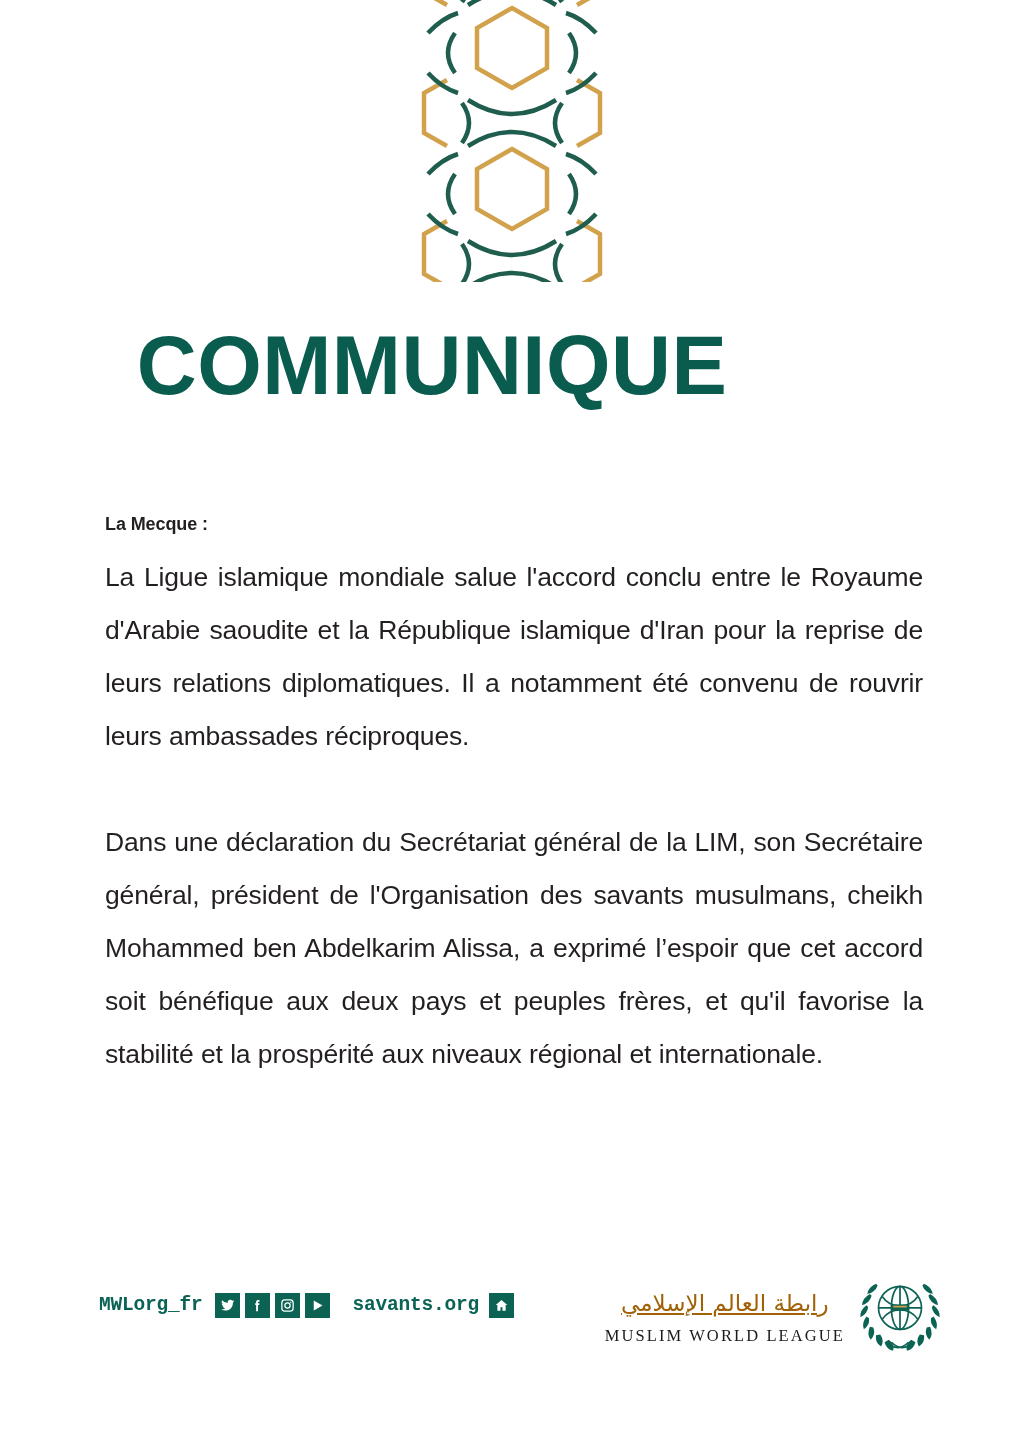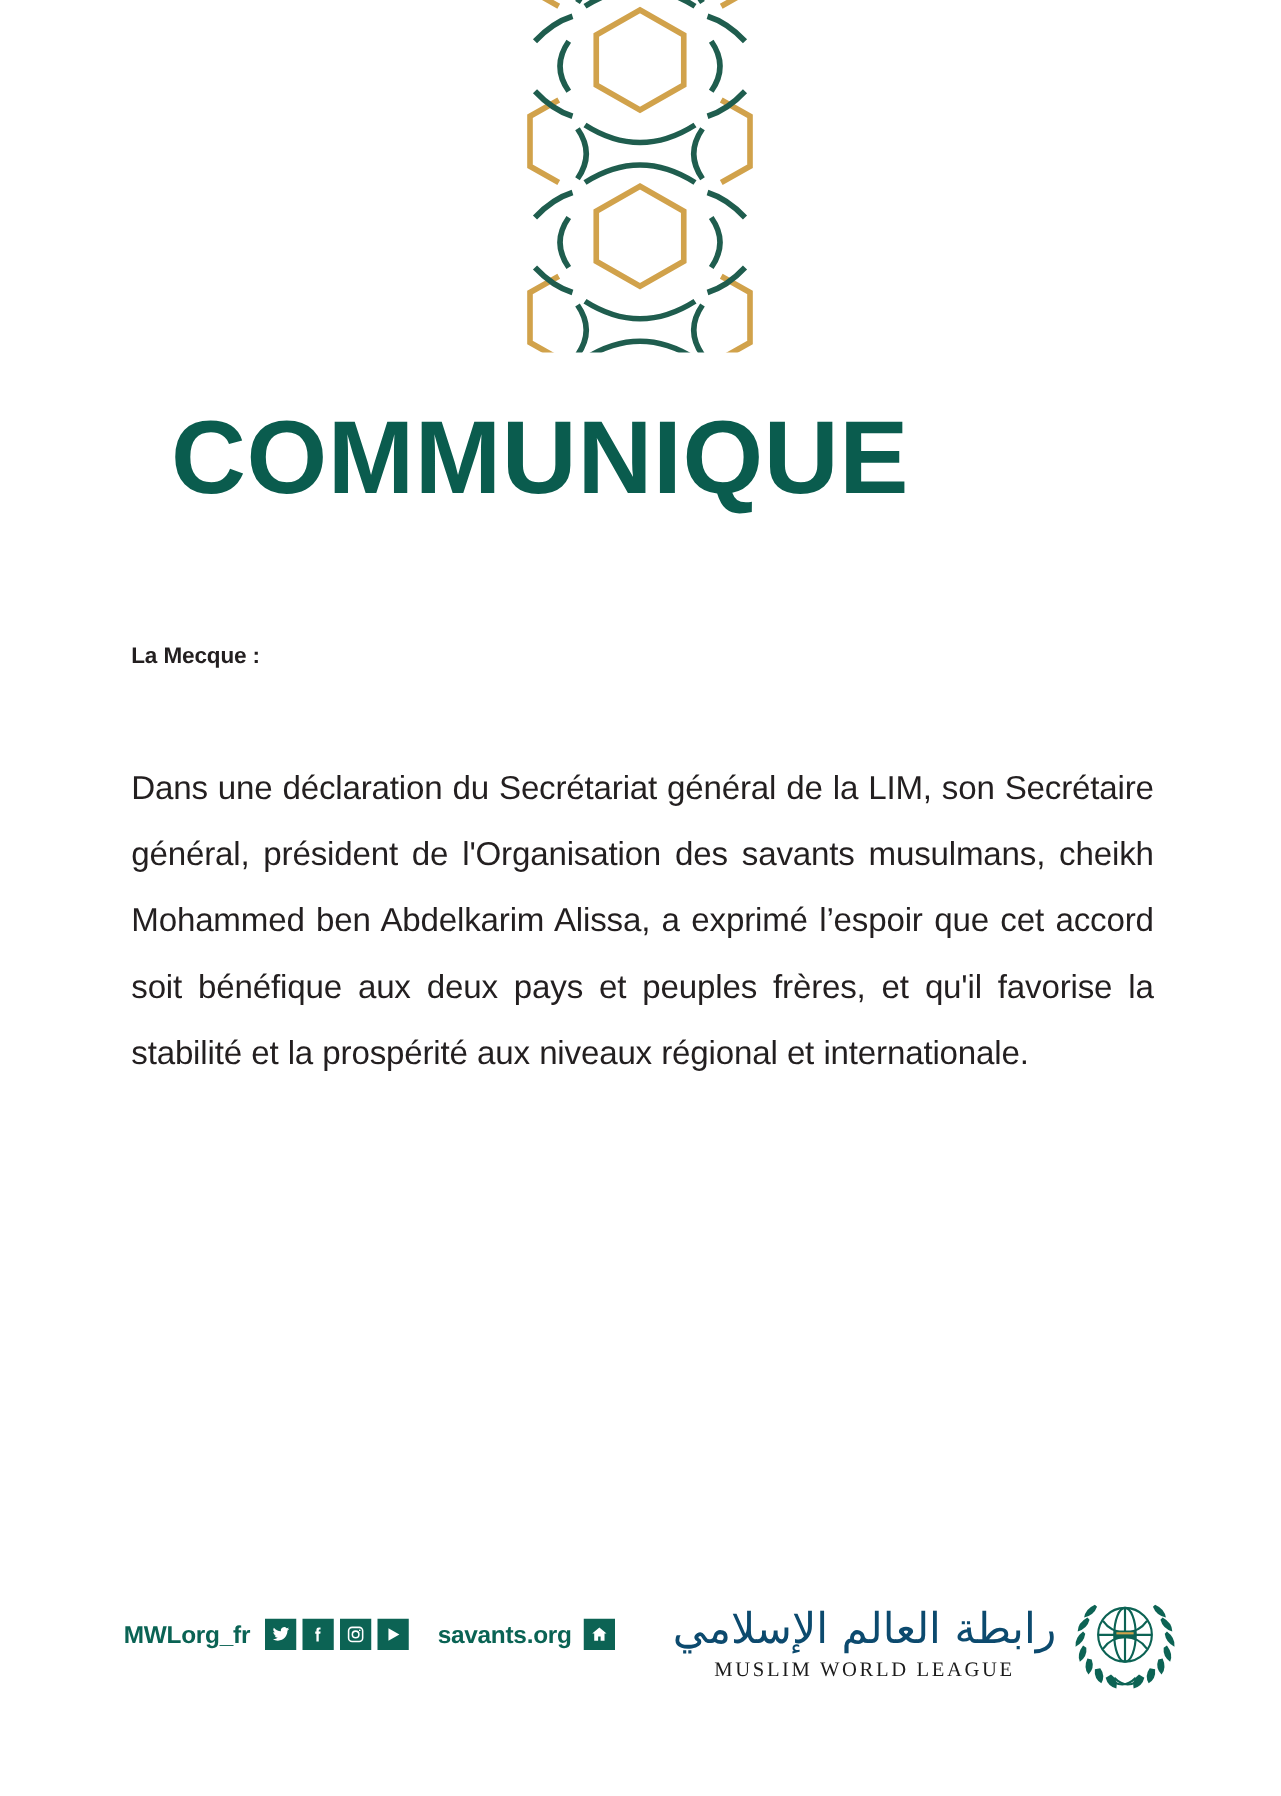--- a/index.html
+++ b/index.html
@@ -80,22 +80,23 @@
     left: 0;
     top: 1262px;
     width: 1025px;
     height: 120px;
   }
   #social-strip {
     position: absolute;
     left: 99px;
     top: 28px;
     display: flex;
-    align-items: flex-end;
+    align-items: center;
     height: 30px;
+    font-family: Liberation Mono, monospace;
   }
   .handle-text {
     color: #0a6354;
     font-size: 19.5px;
     font-weight: bold;
     letter-spacing: -0.2px;
     white-space: nowrap;
   }
   .social-icons {
     display: flex;
@@ -130,26 +131,27 @@
     right: 82px;
     top: 8px;
     display: flex;
     align-items: center;
   }
   #logo-wordmark {
     text-align: center;
     margin-right: 12px;
   }
   #logo-arabic {
-    font-size: 34px;
+    font-size: 23px;
     line-height: 44px;
-    color: #0c4a6e;
+    color: #a16207;
     direction: rtl;
     font-family: "DejaVu Sans", sans-serif;
     white-space: nowrap;
+    text-decoration: underline;
   }
   #logo-latin {
     font-family: "Liberation Serif", serif;
     font-size: 16.5px;
     font-weight: normal;
     letter-spacing: 2.1px;
     color: #1b1b1b;
     margin-top: 1px;
     white-space: nowrap;
   }
@@ -196,20 +198,21 @@
     </g>
 
     <rect x="0" y="282" width="1025" height="12" fill="#ffffff"></rect>
   </svg>
 </div>
 
 <div id="page-title">COMMUNIQUE</div>
 
 <div id="body-copy">
   <p class="dateline">La Mecque :</p>
+  <p class="para">La Ligue islamique mondiale salue l'accord conclu entre le Royaume d'Arabie saoudite et la République islamique d'Iran pour la reprise de leurs relations diplomatiques. Il a notamment été convenu de rouvrir leurs ambassades réciproques.</p>
   <div class="para-gap"></div>
   <p class="para last-justify">Dans une déclaration du Secrétariat général de la LIM, son Secrétaire général, président de l'Organisation des savants musulmans, cheikh Mohammed ben Abdelkarim Alissa, a exprimé l’espoir que cet accord soit bénéfique aux deux pays et peuples frères, et qu'il favorise la stabilité et la prospérité aux niveaux régional et internationale.</p>
 </div>
 
 <div id="footer">
 
   <div id="social-strip">
     <span class="handle-text">MWLorg_fr</span>
 
     <span class="social-icons">

